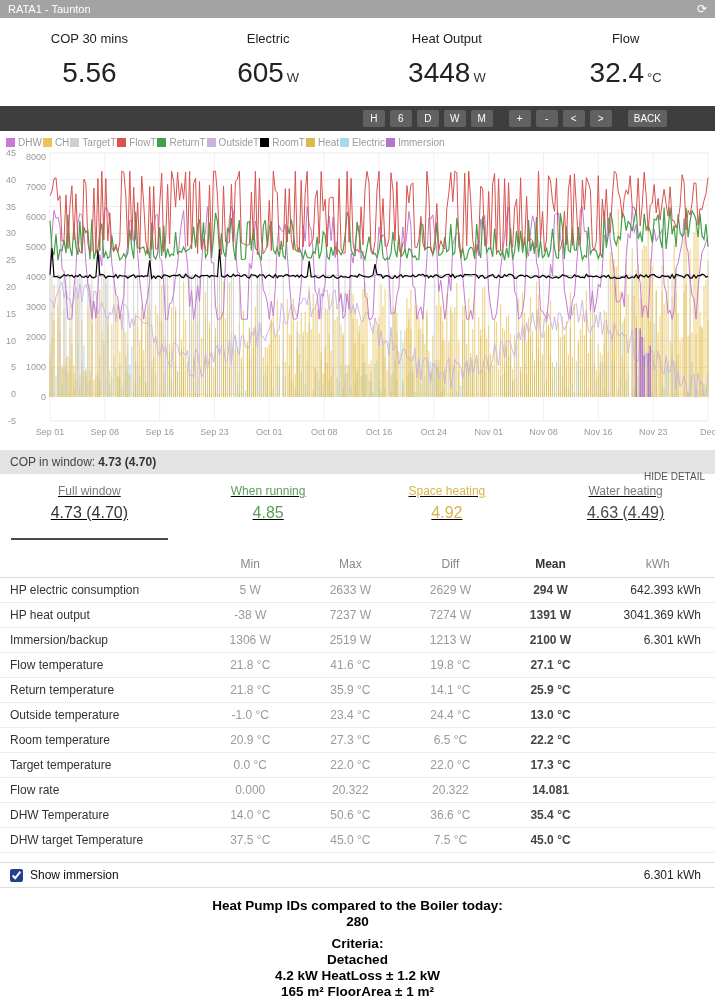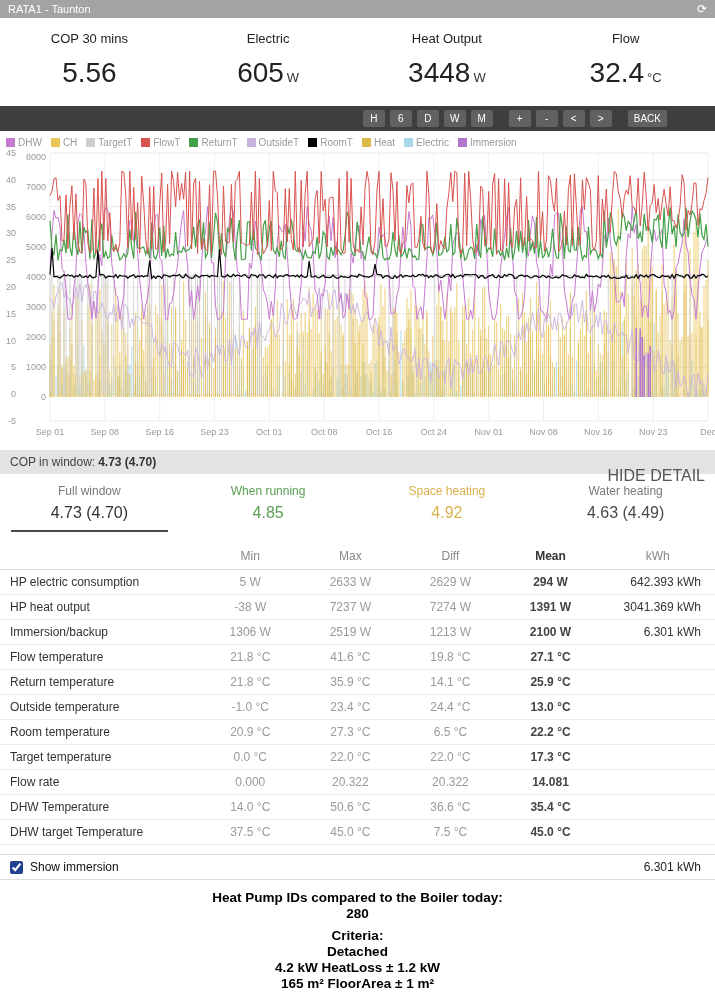--- a/index.html
+++ b/index.html
@@ -13,33 +13,33 @@
   .stats{display:flex;padding:13px 0 12px;}
   .stat{flex:1;text-align:center;}
   .stat-label{font-size:13px;color:#222;margin-bottom:11px;}
   .stat-value{font-size:28px;color:#222;line-height:32px;}
   .stat-unit{font-size:13px;color:#333;margin-left:3px;}
 
   .toolbar{height:25px;background:#3e3e3e;display:flex;align-items:center;justify-content:flex-end;padding-right:48px;gap:5px;}
   .tbtn{background:#616161;color:#fff;font-size:10px;border:none;border-radius:2px;height:17px;min-width:22px;padding:0 6px;cursor:pointer;font-family:"Liberation Sans",sans-serif;}
   .tbtn.grp{margin-left:11px;}
 
-  .legend{display:flex;gap:9px;padding:6px 12px 1px 6px;align-items:center;}
+  .legend{display:flex;gap:1px;padding:6px 12px 1px 6px;align-items:center;}
   .legend-item{display:flex;align-items:center;gap:3px;font-size:10px;color:#9a9a9a;cursor:pointer;}
   .swatch{width:9px;height:9px;display:inline-block;}
 
   svg text.axlab{font-size:9px;fill:#999;font-family:"Liberation Sans",sans-serif;}
 
   .cop-bar{height:24px;background:#e3e3e3;display:flex;align-items:center;justify-content:space-between;padding:0 10px;margin-top:5px;font-size:12px;color:#444;}
   .cop-value{font-weight:bold;margin-left:3px;color:#333;}
-  .hide-detail{font-size:16px;color:#555;cursor:pointer;margin-top:28px;}
+  .hide-detail{font-size:10px;color:#555;cursor:pointer;margin-top:28px;}
 
   .summary{display:flex;padding:10px 0 0;}
   .sum-col{flex:1;text-align:center;padding-bottom:9px;cursor:pointer;}
-  .sum-col .sum-inner{display:inline-block;width:88%;padding-bottom:8px;border-bottom:2px solid transparent;}
+  .sum-col .sum-inner{display:inline-block;width:88%;padding-bottom:16px;border-bottom:2px solid transparent;text-decoration:underline;}
   .sum-col.selected .sum-inner{border-bottom:2px solid #4a4a4a;}
   .sum-label{font-size:12px;margin-bottom:6px;}
   .sum-value{font-size:16px;}
 
   table.stats-table{width:100%;border-collapse:collapse;margin-top:2px;}
   .stats-table th{font-size:12px;color:#888;font-weight:normal;padding:6px 4px;border-bottom:1px solid #dcdcdc;}
   .stats-table th.c-mean{font-weight:bold;color:#333;}
   .stats-table th.c-label{width:28%;}
   .stats-table th.c-num{width:14%;}
   .stats-table th.c-kwh{width:16%;}

